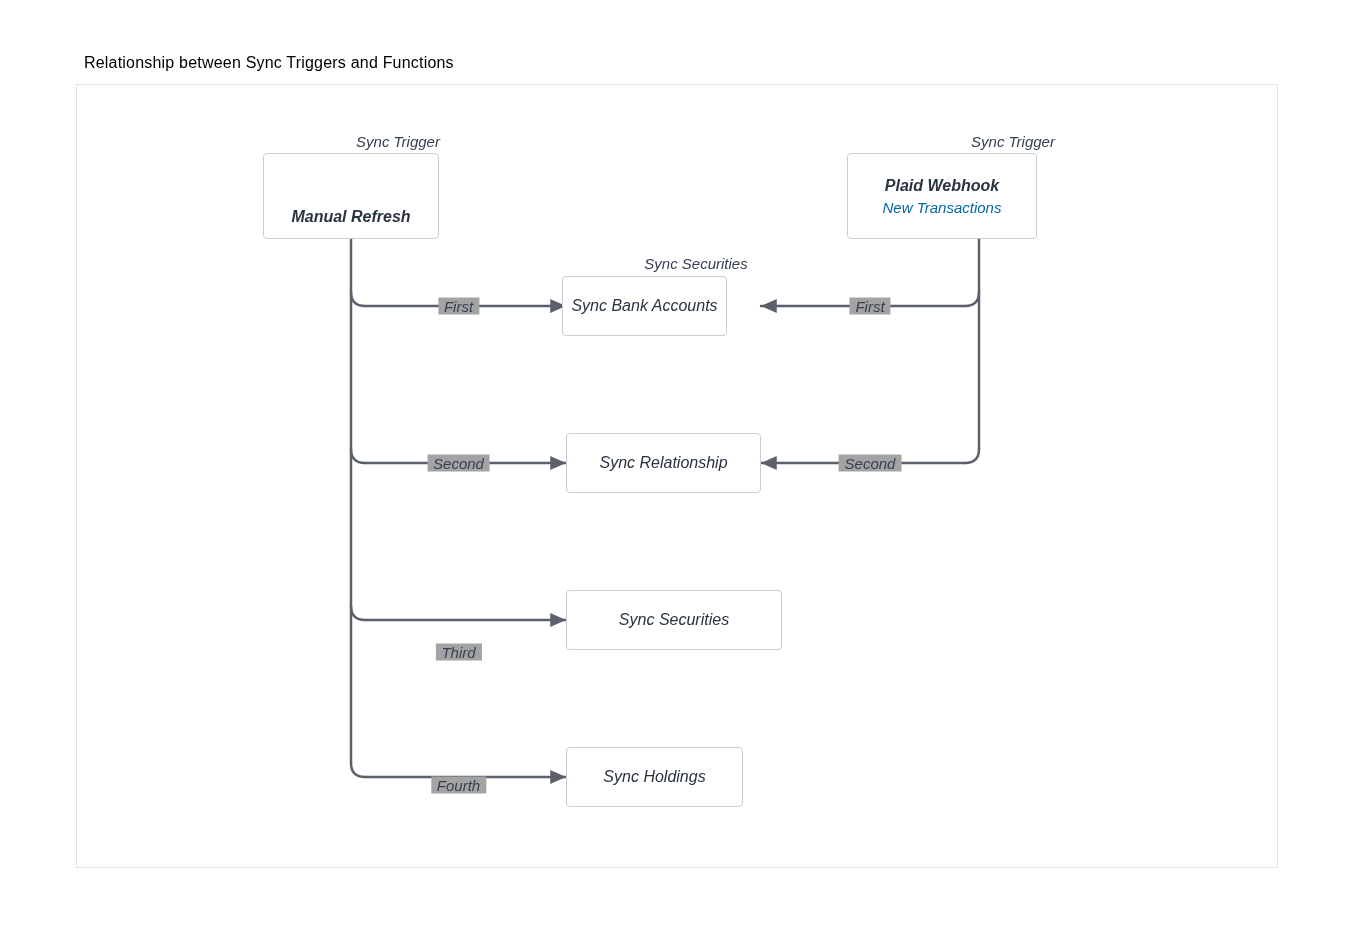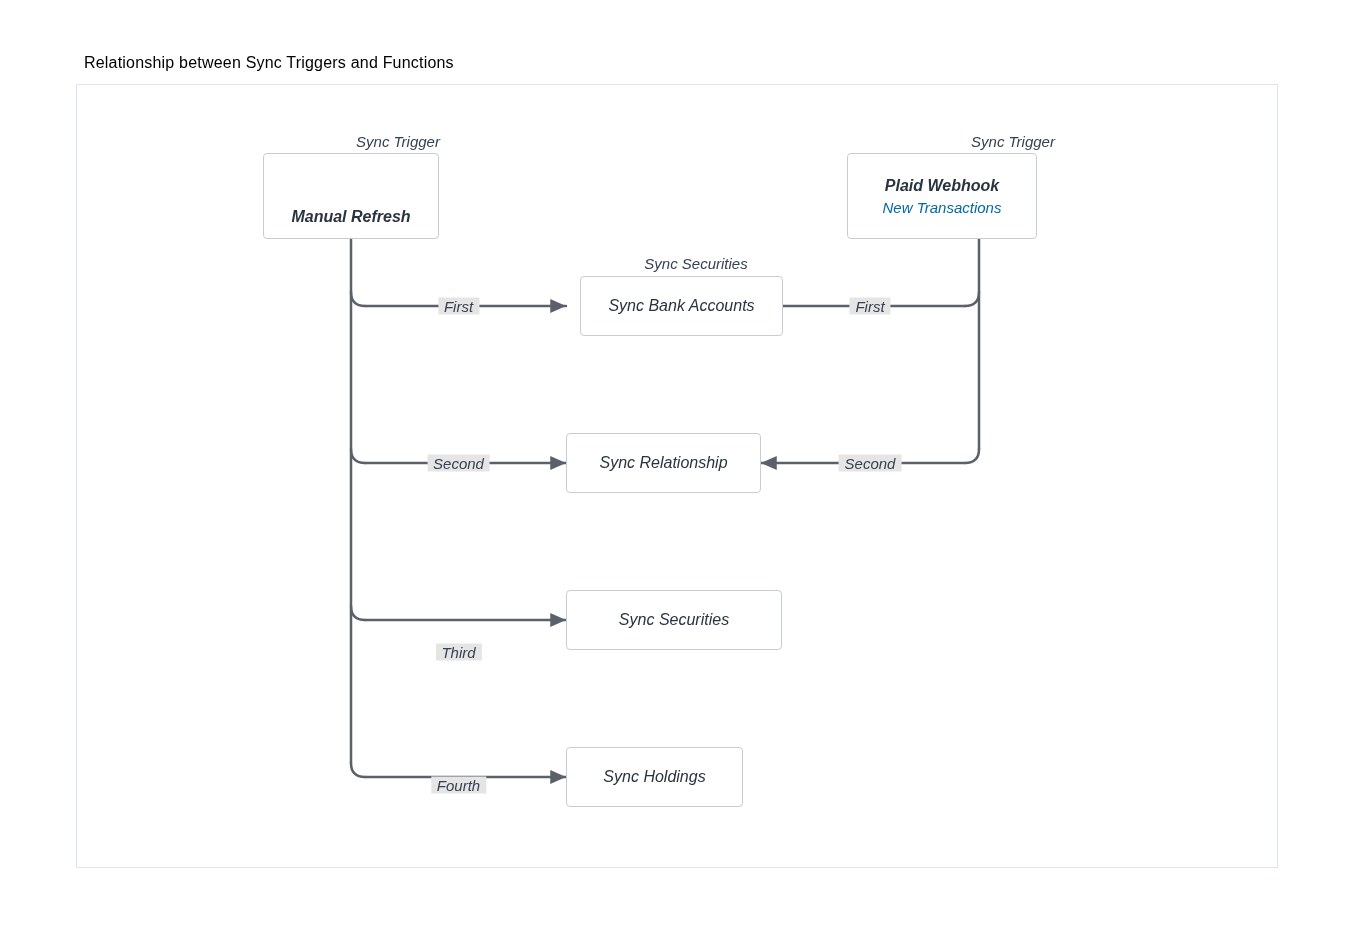--- a/index.html
+++ b/index.html
@@ -59,21 +59,21 @@
   .node .node-sub {
     font-size: 15px;
     color: #0369a1;
     margin-top: 4px;
     white-space: nowrap;
   }
   .edge-label {
     position: absolute;
     font-size: 15px;
     color: #364152;
-    background: #e5e5e5;
+    background: #a3a3a3;
     padding: 0 6px;
     white-space: nowrap;
     transform: translate(-50%, -50%);
   }
   svg.edges {
     position: absolute;
     left: 0; top: 0;
     width: 100%; height: 100%;
     overflow: visible;
     pointer-events: none;
@@ -115,21 +115,21 @@
   <div class="label-small" id="lbl-functions" style="left: 559px; top: 170px; width: 120px;">Sync Securities</div>
 
   <div class="node" id="node-manual" style="left: 186px; top: 68px; width: 176px; height: 86px; justify-content: flex-end;">
     <div class="node-title">Manual Refresh</div>
   </div>
   <div class="node" id="node-webhook" style="left: 770px; top: 68px; width: 190px; height: 86px;">
     <div class="node-title">Plaid Webhook</div>
     <div class="node-sub">New Transactions</div>
   </div>
 
-  <div class="node" id="node-bank" style="left: 503px; top: 191px; width: 203px; height: 60px;">
+  <div class="node" id="node-bank" style="left: 485px; top: 191px; width: 165px; height: 60px;">
     <div class="node-title" style="font-weight:400">Sync Bank Accounts</div>
   </div>
   <div class="node" id="node-trans" style="left: 489px; top: 348px; width: 195px; height: 60px;">
     <div class="node-title" style="font-weight:400">Sync Relationship</div>
   </div>
   <div class="node" id="node-sec" style="left: 489px; top: 505px; width: 216px; height: 60px;">
     <div class="node-title" style="font-weight:400">Sync Securities</div>
   </div>
   <div class="node" id="node-hold" style="left: 489px; top: 662px; width: 177px; height: 60px;">
     <div class="node-title" style="font-weight:400">Sync Holdings</div>

